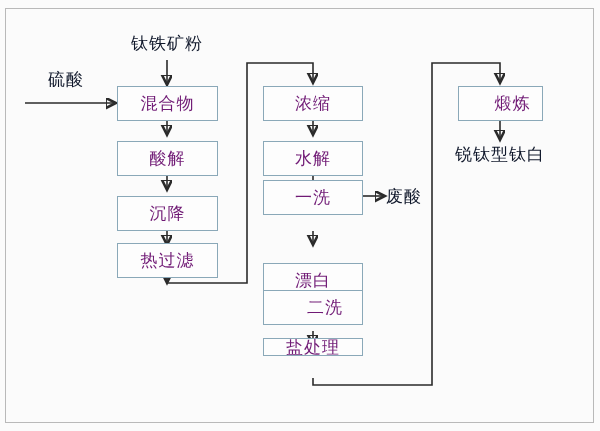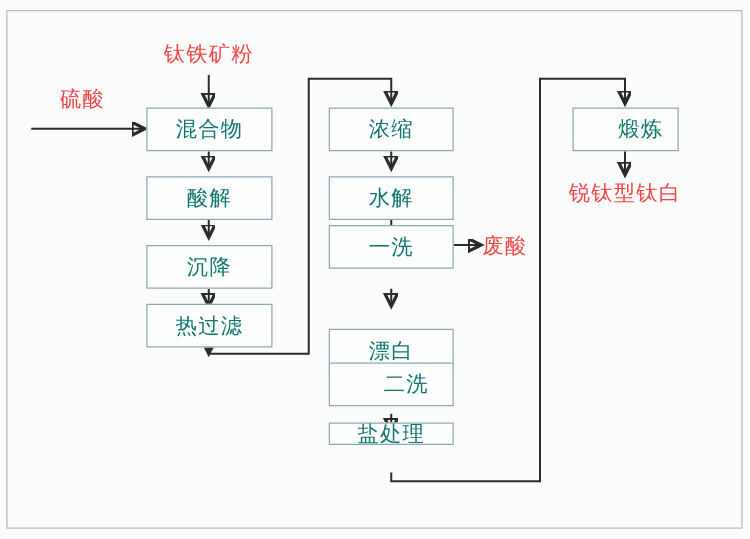--- a/index.html
+++ b/index.html
@@ -23,31 +23,31 @@
     height: 415px;
     border: 1px solid #b9b9b9;
     background: #fbfbfb;
     box-sizing: border-box;
   }
   .node {
     position: absolute;
     box-sizing: border-box;
     border: 1.4px solid #8aa8b8;
     background: #fdfdfd;
-    color: #0f766e;
+    color: #701a75;
     font-size: 17px;
     letter-spacing: 1px;
     display: flex;
     align-items: center;
     justify-content: center;
     white-space: nowrap;
   }
   .free-label {
     position: absolute;
-    color: #ef4444;
+    color: #0f172a;
     font-size: 17px;
     letter-spacing: 1px;
     white-space: nowrap;
     display: flex;
     align-items: center;
     justify-content: center;
   }
   svg#wires {
     position: absolute;
     left: 0;

